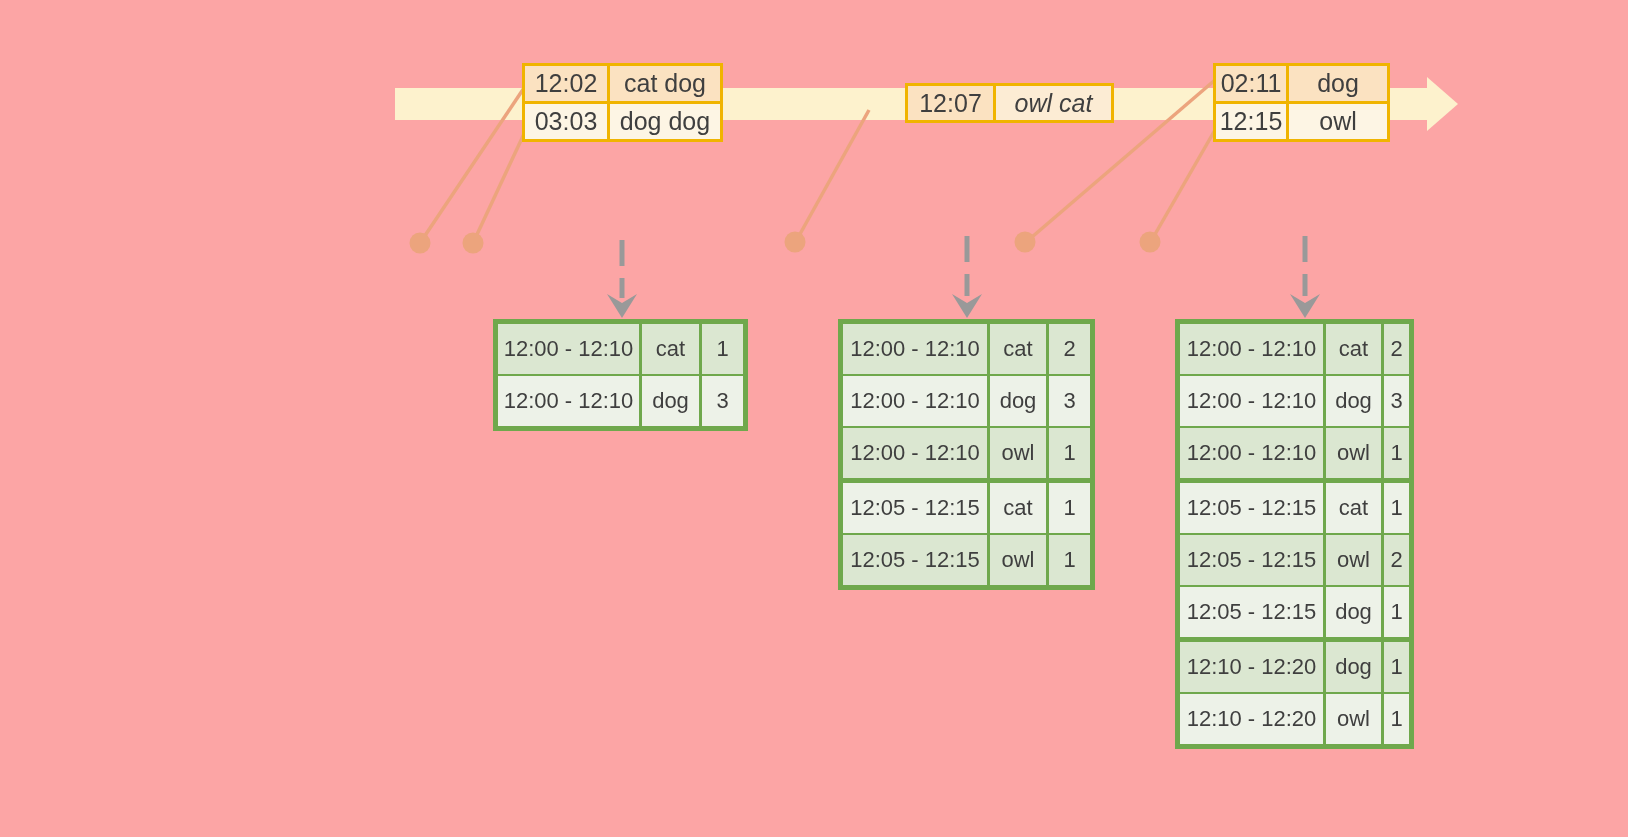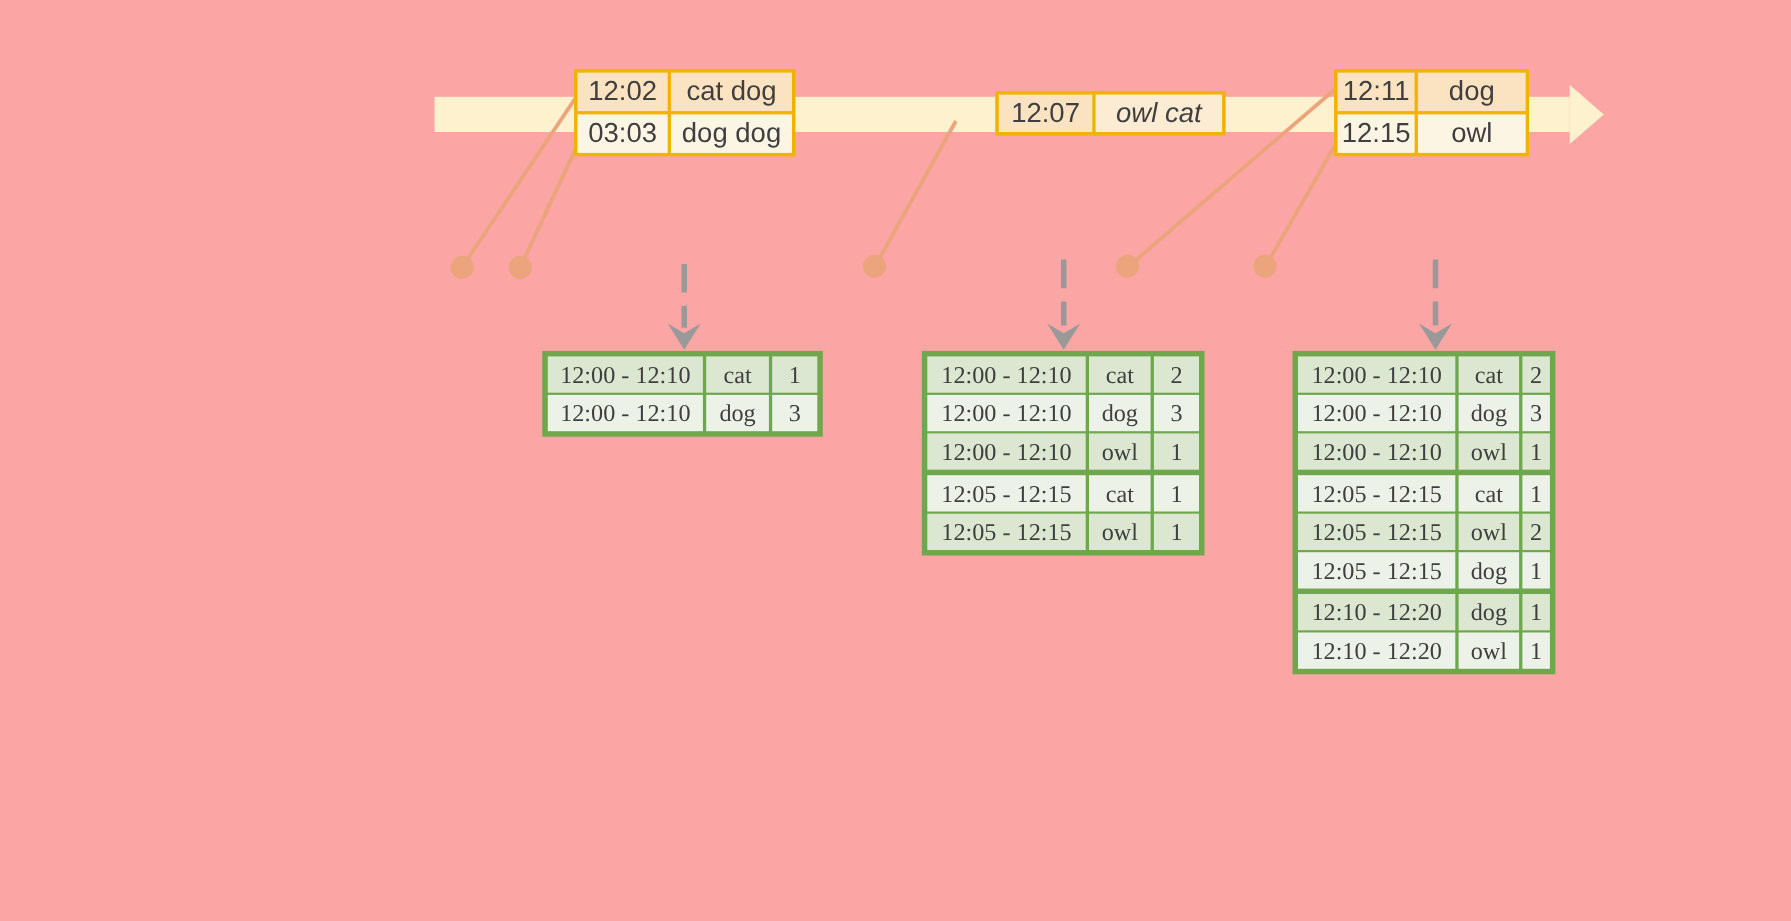--- a/index.html
+++ b/index.html
@@ -34,22 +34,22 @@
   #gtable1 { left:493px;  top:319px; }
   #gtable2 { left:838px;  top:319px; }
   #gtable3 { left:1175px; top:319px; }
   .grow { display:grid; column-gap:3px; margin-top:2px; }
   .grow.first    { margin-top:0; }
   .grow.newgroup { margin-top:5px; }
   #gtable1 .grow { grid-template-columns:141px 57px 41px; }
   #gtable2 .grow { grid-template-columns:144px 56px 41px; }
   #gtable3 .grow { grid-template-columns:143px 55px 25px; }
   .gcell {
-    height:33px; display:flex; align-items:center; justify-content:center;
-    font-size:22px; color:#3f3f3f; white-space:nowrap;font-family:Liberation Serif, serif;
+    height:50px; display:flex; align-items:center; justify-content:center;
+    font-size:22px; color:#3f3f3f; white-space:nowrap;
   }
   .gd { background:#dbe7d1; }
   .gl { background:#edf2e8; }
 </style>
 </head>
 <body>
 
 <div class="canvas">
 
   <svg class="deco" width="1628" height="837">
@@ -90,21 +90,21 @@
     <div class="ecell cream">03:03</div>
     <div class="ecell cream">dog dog</div>
   </div>
 
   <div class="etable" id="etableB">
     <div class="ecell peach">12:07</div>
     <div class="ecell peach2">owl cat</div>
   </div>
 
   <div class="etable" id="etableC">
-    <div class="ecell peach">12:11</div>
+    <div class="ecell peach">02:11</div>
     <div class="ecell peach">dog</div>
     <div class="ecell cream">12:15</div>
     <div class="ecell cream">owl</div>
   </div>
 
   <div class="gtable" id="gtable1">
     <div class="grow first">
       <div class="gcell gd">12:00 - 12:10</div>
       <div class="gcell gd">cat</div>
       <div class="gcell gd">1</div>

